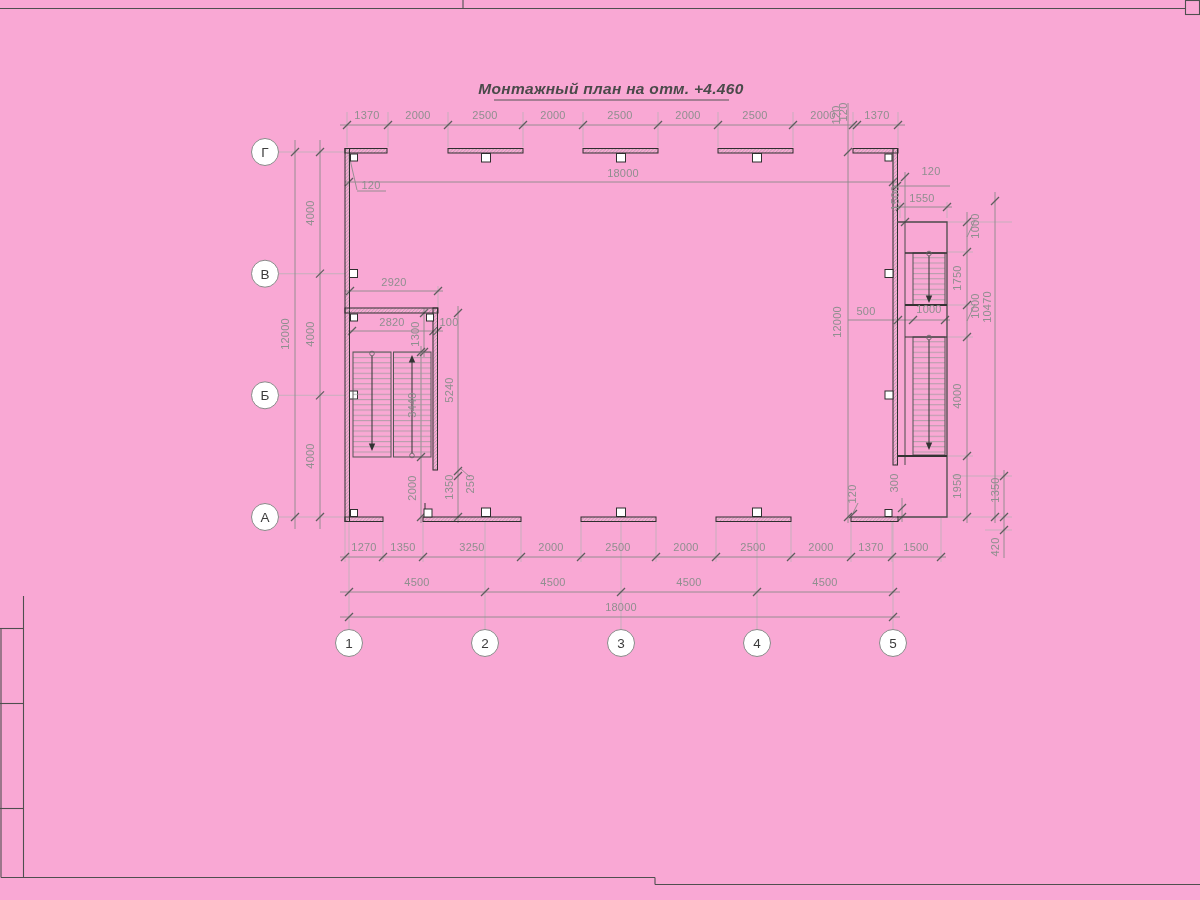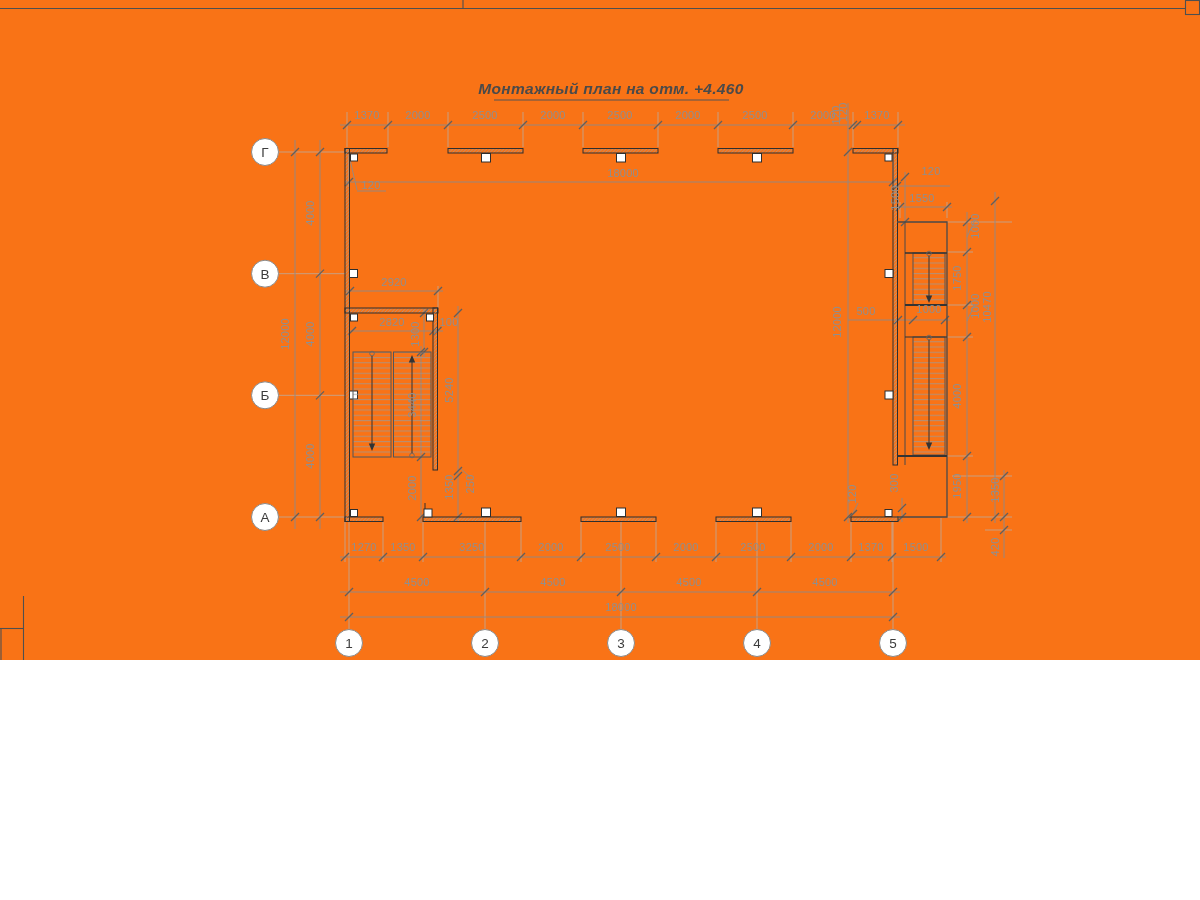--- a/index.html
+++ b/index.html
@@ -1,16 +1,16 @@
 <!DOCTYPE html>
 <html><head>
 <meta charset="utf-8">
 <style>
   html,body{margin:0;padding:0;background:#fff;}
-  .page{position:relative;width:1200px;height:660px;background:#f97316;overflow:hidden;
+  .page{position:relative;width:1200px;height:900px;background:#f9a8d4;overflow:hidden;
         font-family:"Liberation Sans", sans-serif;}
   svg{position:absolute;left:0;top:0;}
   text{font-family:"Liberation Sans", sans-serif;}
   .dim{fill:#8f8f8f;font-size:11px;letter-spacing:.2px;}
   .axis-label{fill:#3c3c3c;font-size:13.5px;}
   .title-text{fill:#4a4a4a;font-size:15.5px;font-style:italic;font-weight:600;letter-spacing:.3px;}
 </style>
 </head>
 <body>
 

